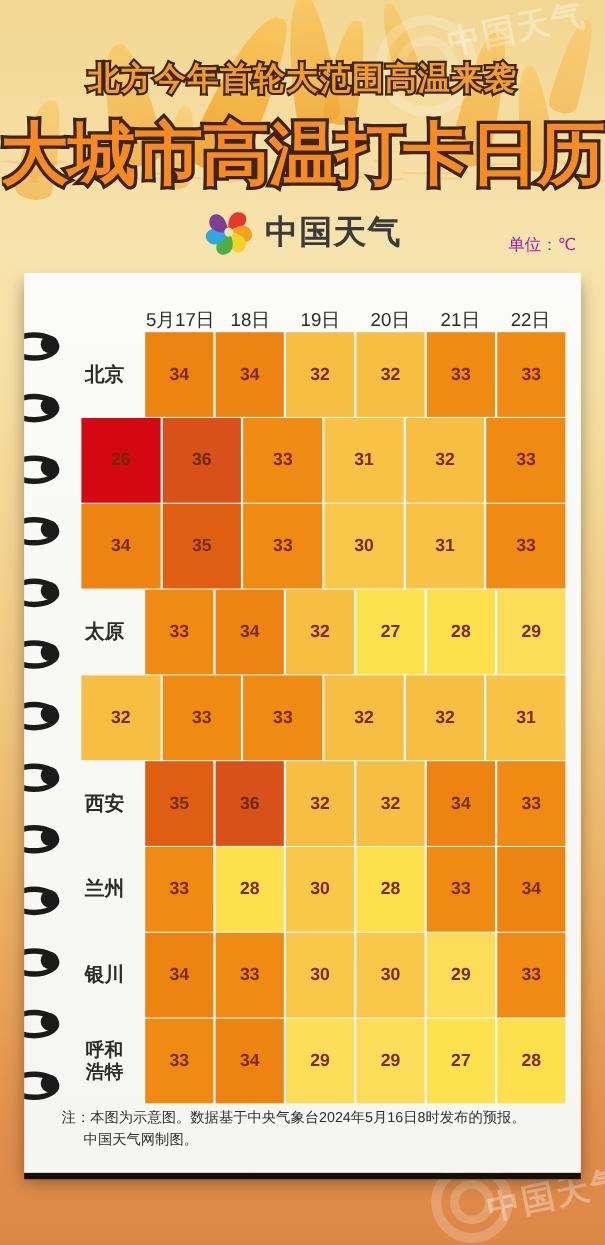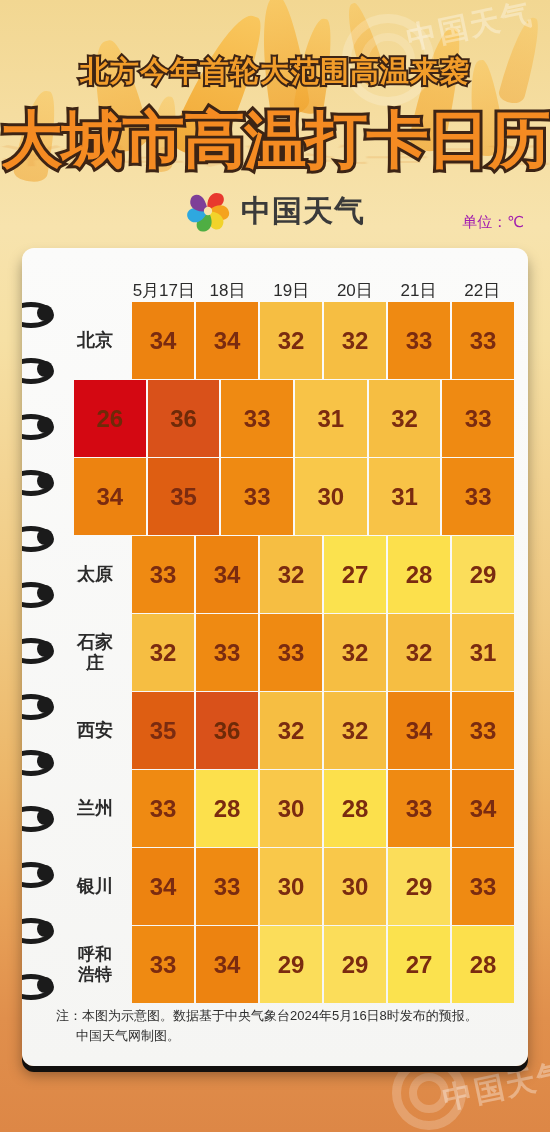--- a/index.html
+++ b/index.html
@@ -72,21 +72,20 @@
     font-family: "Liberation Sans", "DejaVu Sans", sans-serif;
   }
   .maintitle {
     position: absolute; left: 0; top: 108px; width: 550px;
     text-align: center;
     font-size: 62px; font-weight: bold; letter-spacing: -1px;
     color: #f58b22;
     -webkit-text-stroke: 6px #3d2414;
     paint-order: stroke fill;
     line-height: 1.05;
-    font-family: Liberation Serif, serif;
   }
   .title-reflect {
     position: absolute; left: 0; top: 170px; width: 550px;
     text-align:center; font-size: 62px; font-weight:bold; letter-spacing:-1px;
     color: rgba(230,150,60,.20);
     transform: scaleY(-0.35); transform-origin: top center;
     filter: blur(1px); pointer-events:none;
   }
 
   
@@ -101,21 +100,21 @@
   .unit {
     position: absolute; right: 26px; top: 213px;
     font-size: 15px; color: #a21caf;
   }
 
   
   .card {
     position: absolute; left: 22px; top: 248px;
     width: 506px; height: 818px;
     background: linear-gradient(180deg,#fbfbfa 0%, #f5f5f3 100%);
-    border-radius: 12px;
+    border-radius: 0;
     box-shadow: 0 6px 0 0 #12100e, 0 9px 14px rgba(0,0,0,.35);
   }
   .card-inner { position: relative; width: 100%; height: 100%; overflow: hidden; border-radius: 8px;}
 
   
   .spiral { position: absolute; left: -14px; top: 54px; width: 54px; height: 720px; }
   .ring {
     position: absolute; left: 0; width: 46px; height: 26px;
     border: 5px solid #1b1b1b;
     border-radius: 50%;
@@ -143,21 +142,21 @@
     display: flex; align-items: center; justify-content: center;
     font-size: 18px; font-weight: bold; color: #2b2b2b;
     text-align: center; line-height: 1.12;
     padding-right: 16px;
   }
   .city.two-line { font-size: 17px; }
   .cells { flex: 1; display: flex; gap: 2px; }
   .cell {
     flex: 1;
     display: flex; align-items: center; justify-content: center;
-    font-size: 24px; font-weight: bold; color: #7a2b10;
+    font-size: 16px; font-weight: bold; color: #7a2b10;
   }
   .cell.hot { color: #6e2a08; }
 
   
   .note {
     position: absolute; left: 34px; right: 38px; top: 758px;
     font-size: 13px; line-height: 1.55; color: #2e2e2e;
   }
   .note .n2 { padding-left: 20px; display:block; }
 </style>
@@ -270,21 +269,20 @@
             <div class="cells">
               <div class="cell" style="background: rgb(239, 138, 18);">33</div>
               <div class="cell" style="background: rgb(237, 131, 16);">34</div>
               <div class="cell" style="background: rgb(246, 190, 66);">32</div>
               <div class="cell" style="background: rgb(251, 226, 78);">27</div>
               <div class="cell" style="background: rgb(252, 224, 76);">28</div>
               <div class="cell" style="background: rgb(251, 221, 90);">29</div>
             </div>
           </div>
           <div class="row">
-            <div class="city">石家庄</div>
             <div class="cells">
               <div class="cell" style="background: rgb(246, 190, 66);">32</div>
               <div class="cell" style="background: rgb(239, 138, 18);">33</div>
               <div class="cell" style="background: rgb(239, 138, 18);">33</div>
               <div class="cell" style="background: rgb(246, 190, 66);">32</div>
               <div class="cell" style="background: rgb(246, 190, 66);">32</div>
               <div class="cell" style="background: rgb(248, 195, 71);">31</div>
             </div>
           </div>
           <div class="row">

